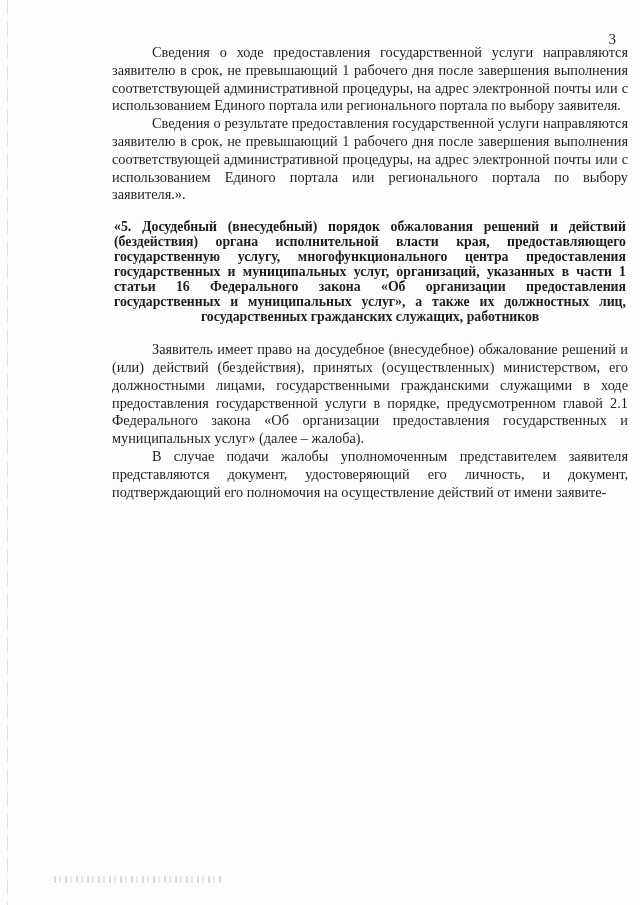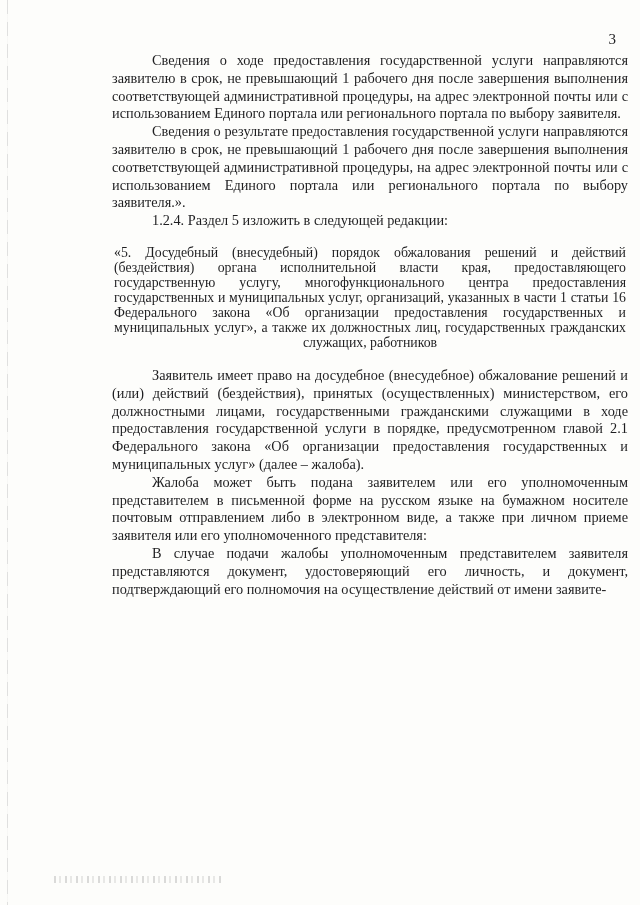--- a/index.html
+++ b/index.html
@@ -48,64 +48,63 @@
     position: absolute;
     top: 30px;
     right: 24px;
     font-size: 15px;
     line-height: 18px;
   }
 
   .content {
     position: absolute;
     left: 112px;
-    top: 52px;
+    top: 44px;
     width: 516px;
     font-size: 14.3px;
     line-height: 17.8px;
     text-align: justify;
   }
 
   .para {
     margin: 0;
     text-indent: 40px;
   }
 
   .section-heading {
     margin: 15px 2px 17px 2px;
     font-size: 13.8px;
     line-height: 15px;
     text-align: justify;
     text-align-last: center;
+    font-weight: bold;
   }
 </style>
 </head>
 <body>
 
 <div class="page">
 
   <div class="scan-edge-line"></div>
 
   <div class="page-number">3</div>
 
   <div class="content">
 
     <p class="para">Сведения о ходе предоставления государственной услуги направляются заявителю в срок, не превышающий 1 рабочего дня после завершения выполнения соответствующей административной процедуры, на адрес электронной почты или с использованием Единого портала или регионального портала по выбору заявителя.</p>
 
     <p class="para">Сведения о результате предоставления государственной услуги направляются заявителю в срок, не превышающий 1 рабочего дня после завершения выполнения соответствующей административной процедуры, на адрес электронной почты или с использованием Единого портала или регионального портала по выбору заявителя.».</p>
 
-    <p class="para">1.2.4. Раздел 5 изложить в следующей редакции:</p>
 
     <div class="section-heading">«5. Досудебный (внесудебный) порядок обжалования решений и действий (бездействия) органа исполнительной власти края, предоставляющего государственную услугу, многофункционального центра предоставления государственных и муниципальных услуг, организаций, указанных в части 1 статьи 16 Федерального закона «Об организации предоставления государственных и муниципальных услуг», а также их должностных лиц, государственных гражданских служащих, работников</div>
 
 
     <p class="para">Заявитель имеет право на досудебное (внесудебное) обжалование решений и (или) действий (бездействия), принятых (осуществленных) министерством, его должностными лицами, государственными гражданскими служащими в ходе предоставления государственной услуги в порядке, предусмотренном главой 2.1 Федерального закона «Об организации предоставления государственных и муниципальных услуг» (далее – жалоба).</p>
 
 
-    <p class="para">Жалоба может быть подана заявителем или его уполномоченным представителем в письменной форме на русском языке на бумажном носителе почтовым отправлением либо в электронном виде, а также при личном приеме заявителя или его уполномоченного представителя:</p>
 
 
 
     <p class="para">В случае подачи жалобы уполномоченным представителем заявителя представляются документ, удостоверяющий его личность, и документ, подтверждающий его полномочия на осуществление действий от имени заявите-</p>
 
   </div>
 
   <div class="scan-smudge"></div>
 
 </div>

